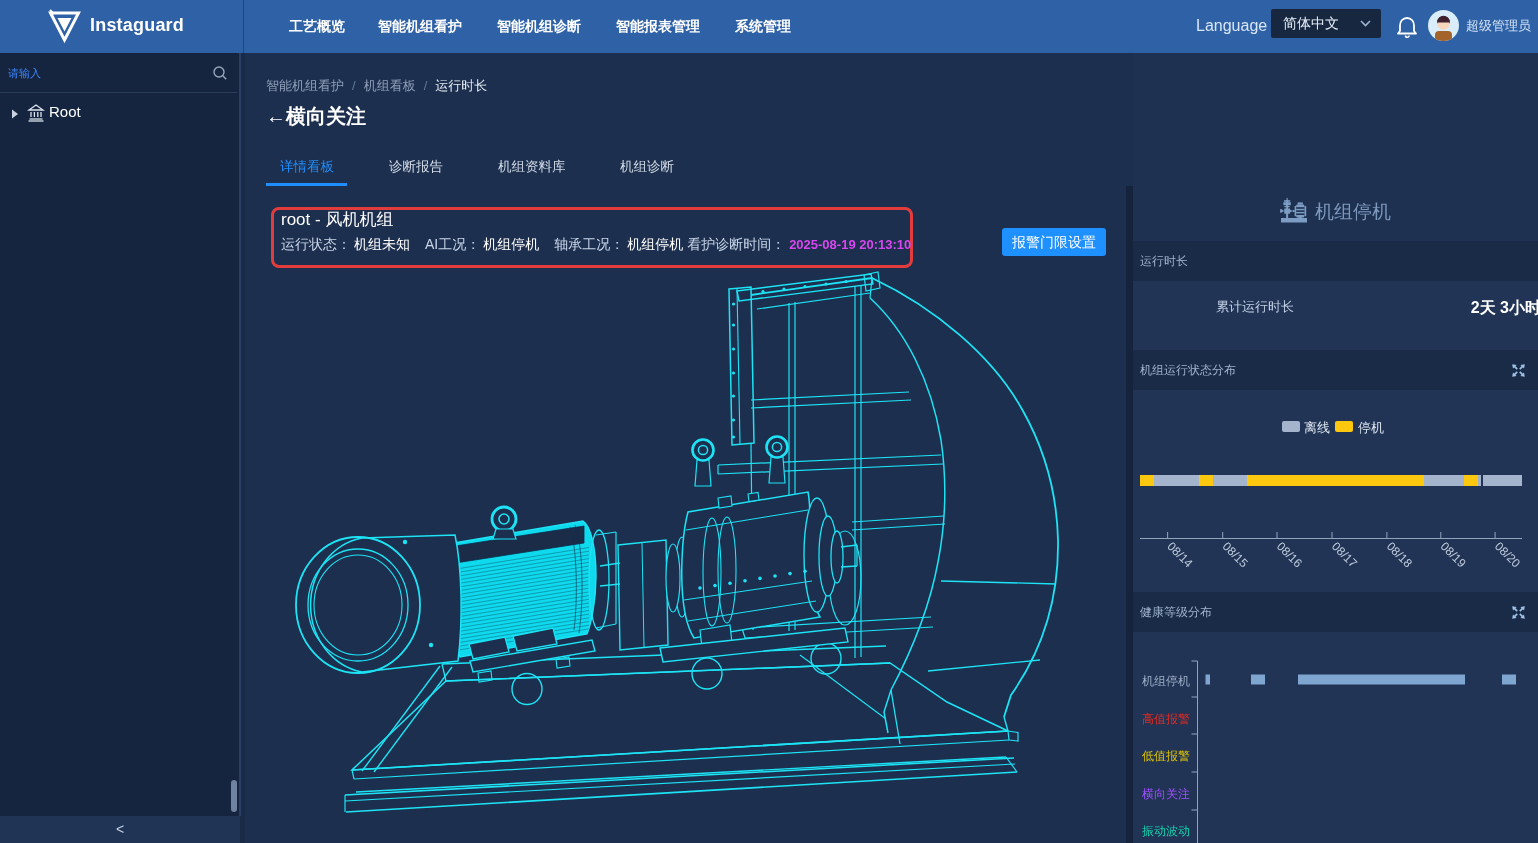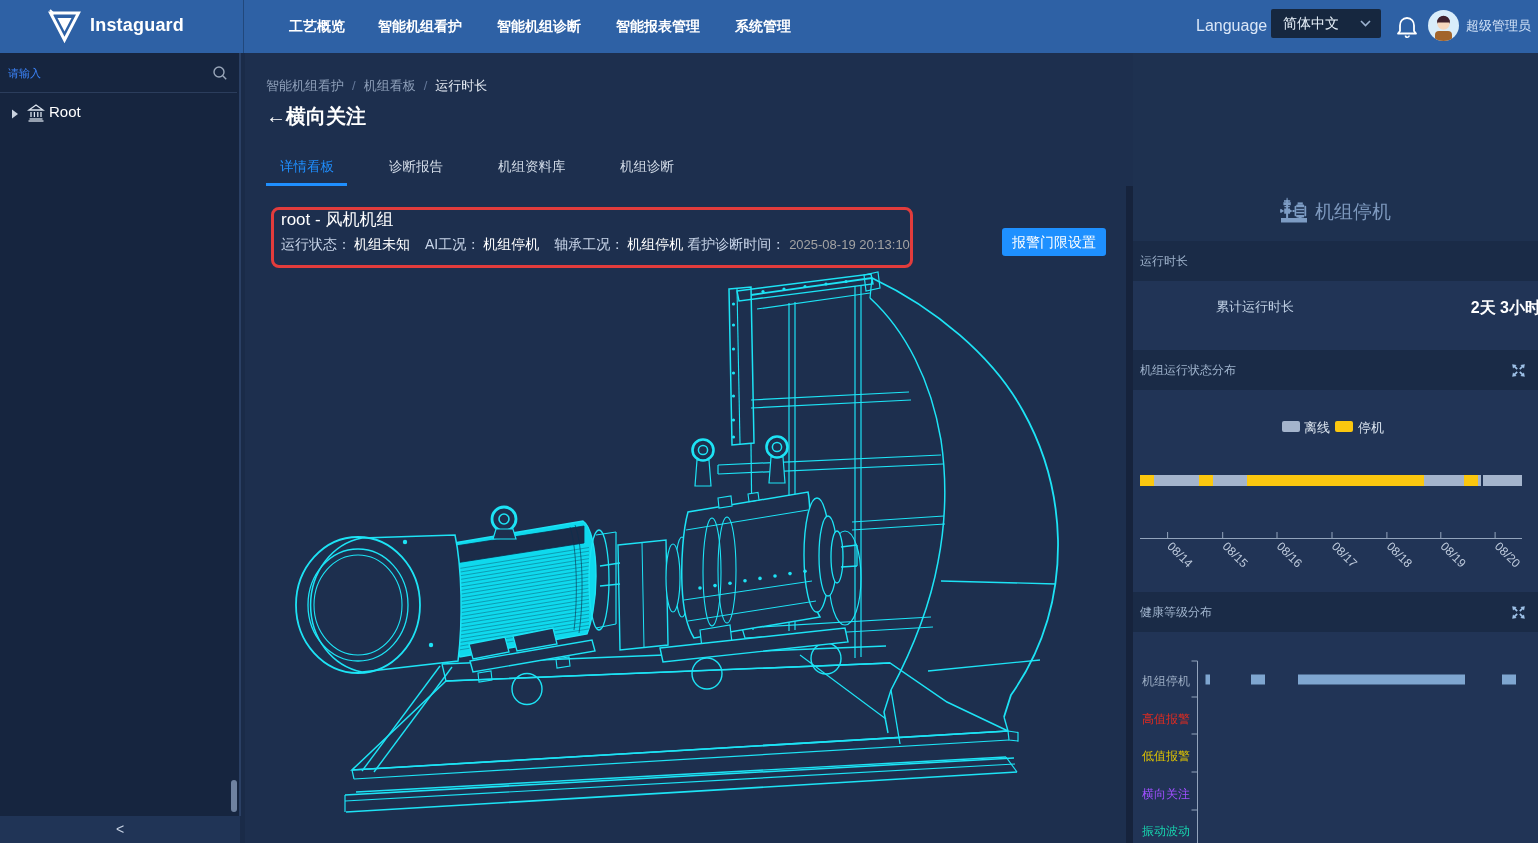--- a/index.html
+++ b/index.html
@@ -39,21 +39,21 @@
   .tab.active { color:#1f8fff; }
   #tabline { position:absolute; left:21px; top:130px; width:81px; height:3px; background:#1f8fff; }
   
   #main { position:absolute; left:245px; top:186px; width:881px; height:657px; background:#1d2f4e; }
   #redbox { position:absolute; left:26px; top:21px; width:642px; height:61px;
     border:3px solid #e23c3c; border-radius:8px; }
   #mtitle { position:absolute; left:36px; top:22px; font-size:17px; color:#fff; }
   #mstatus { position:absolute; left:36px; top:50px; font-size:14px; color:#c9d6ea; }
   #mstatus b { color:#fff; font-weight:normal; padding-left:3px; padding-right:15px; }
   #mstatus .dt { font-size:13px; }
-  #mstatus .dt { color:#a3a3a3; font-weight:normal;text-align:right; }
+  #mstatus .dt { color:#d946ef; font-weight:bold;text-align:right; }
   #alarmbtn { position:absolute; left:757px; top:42px; width:104px; height:28px;
     background:#1e90ff; border-radius:3px; color:#fff; font-size:14px;
     text-align:center; line-height:28px; }
   
   #right { position:absolute; left:1133px; top:53px; width:405px; height:790px; background:#1e3150; }
   .band { position:absolute; left:0; width:405px; height:41px; background:#1a2b47;
     color:#9fb3cc; font-size:12px; line-height:41px; padding-left:7px; }
   .blk { position:absolute; left:0; width:405px; background:#213456; }
   #rtitle { position:absolute; left:0; top:144px; width:405px; height:27px; line-height:27px; text-align:center;
     color:#7d98bd; font-size:19px; }

